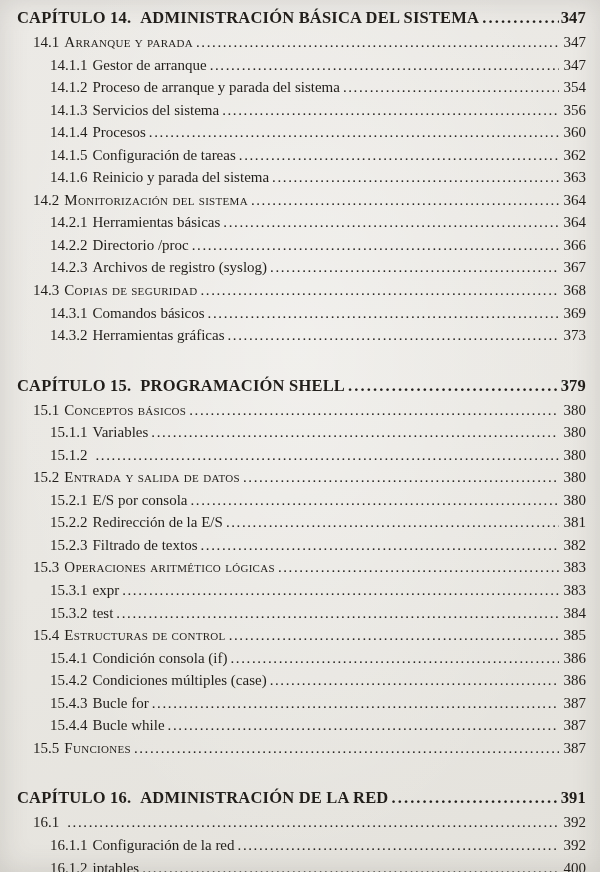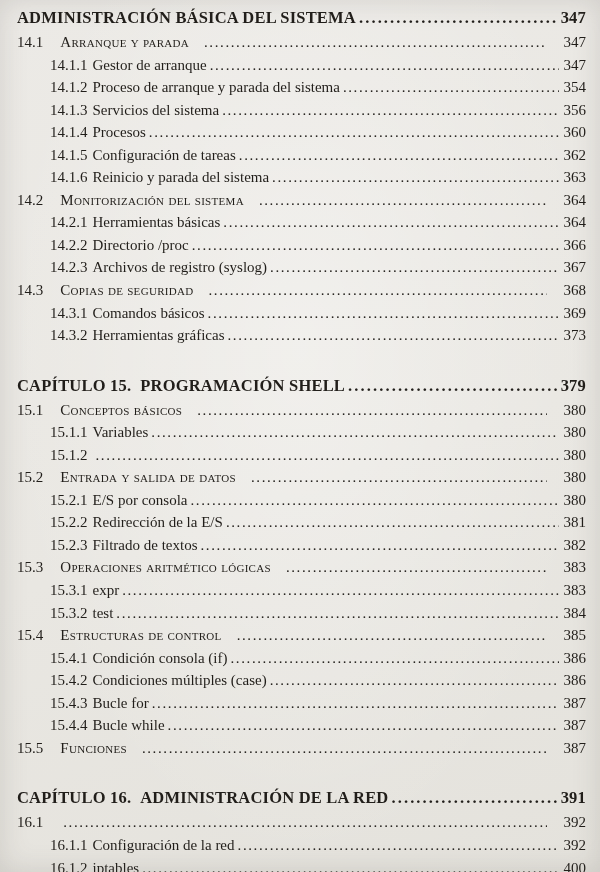--- a/index.html
+++ b/index.html
@@ -33,21 +33,21 @@
     white-space:nowrap;
   }
   .row.chapter{
     font-weight:bold;
     font-size:16.5px;
     line-height:26px;
     letter-spacing:0.2px;
     margin-top:26px;
   }
   .row.chapter:first-child{margin-top:0;}
-  .row.section{gap:12px;}
+  .row.section{margin-left:16px;}
   .row.section .title,
   .row.section .num-caps{font-variant-caps:small-caps;}
   .row.section .title{font-variant:small-caps;letter-spacing:0.3px;}
   .row.subsection{margin-left:33px;}
   .num{margin-right:5px;}
   .chapter .num{margin-right:9px;}
   .leader{
     flex:1;
     overflow:hidden;
     white-space:nowrap;
@@ -62,20 +62,21 @@
     flex:none;
     text-align:right;
     min-width:26px;
   }
 </style>
 </head>
 <body>
 
 <div id="page">
     <div class="row chapter">
+      <span class="num">CAPÍTULO 14.</span>
       <span class="title">ADMINISTRACIÓN BÁSICA DEL SISTEMA</span>
       <span class="leader"></span>
       <span class="pg">347</span>
     </div>
     <div class="row section">
       <span class="num">14.1</span>
       <span class="title">Arranque y parada</span>
       <span class="leader"></span>
       <span class="pg">347</span>
     </div>

